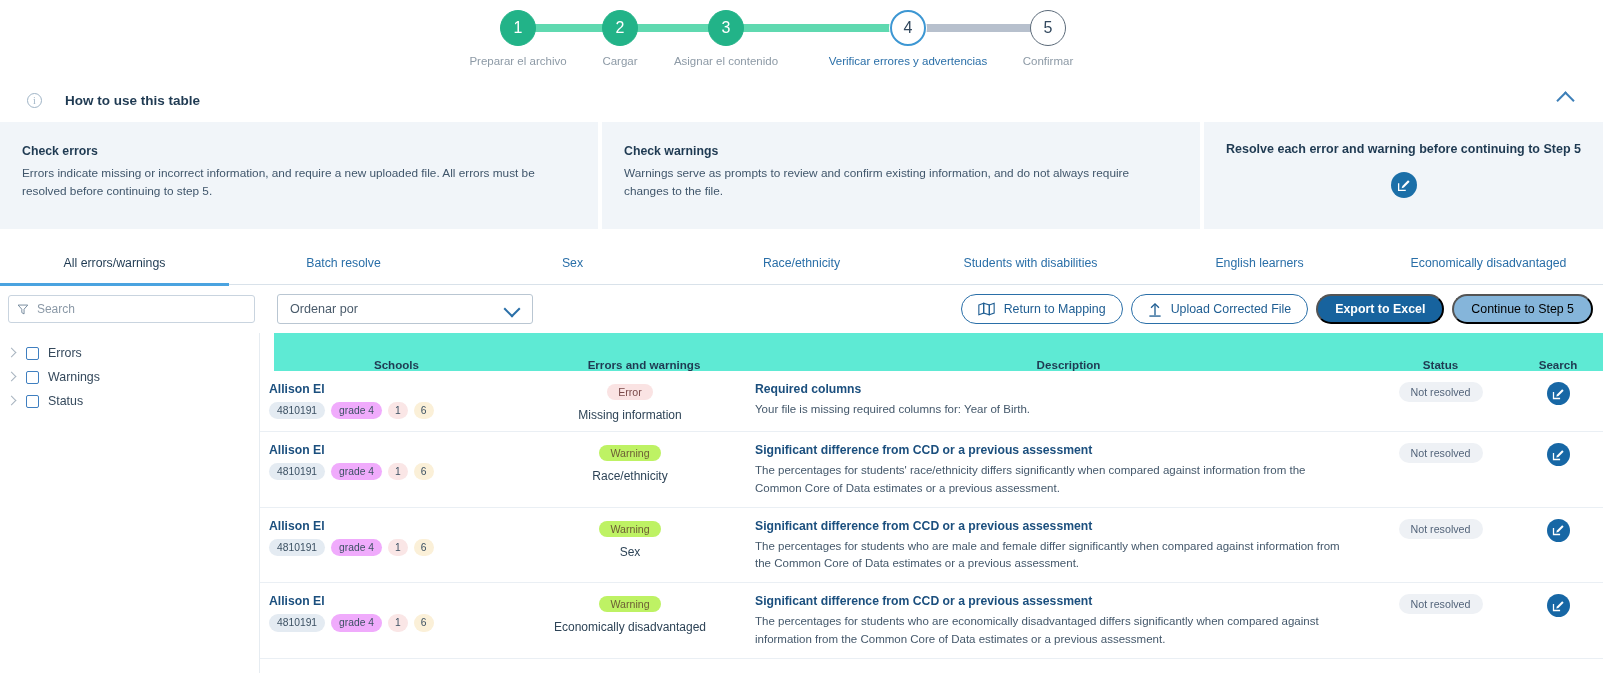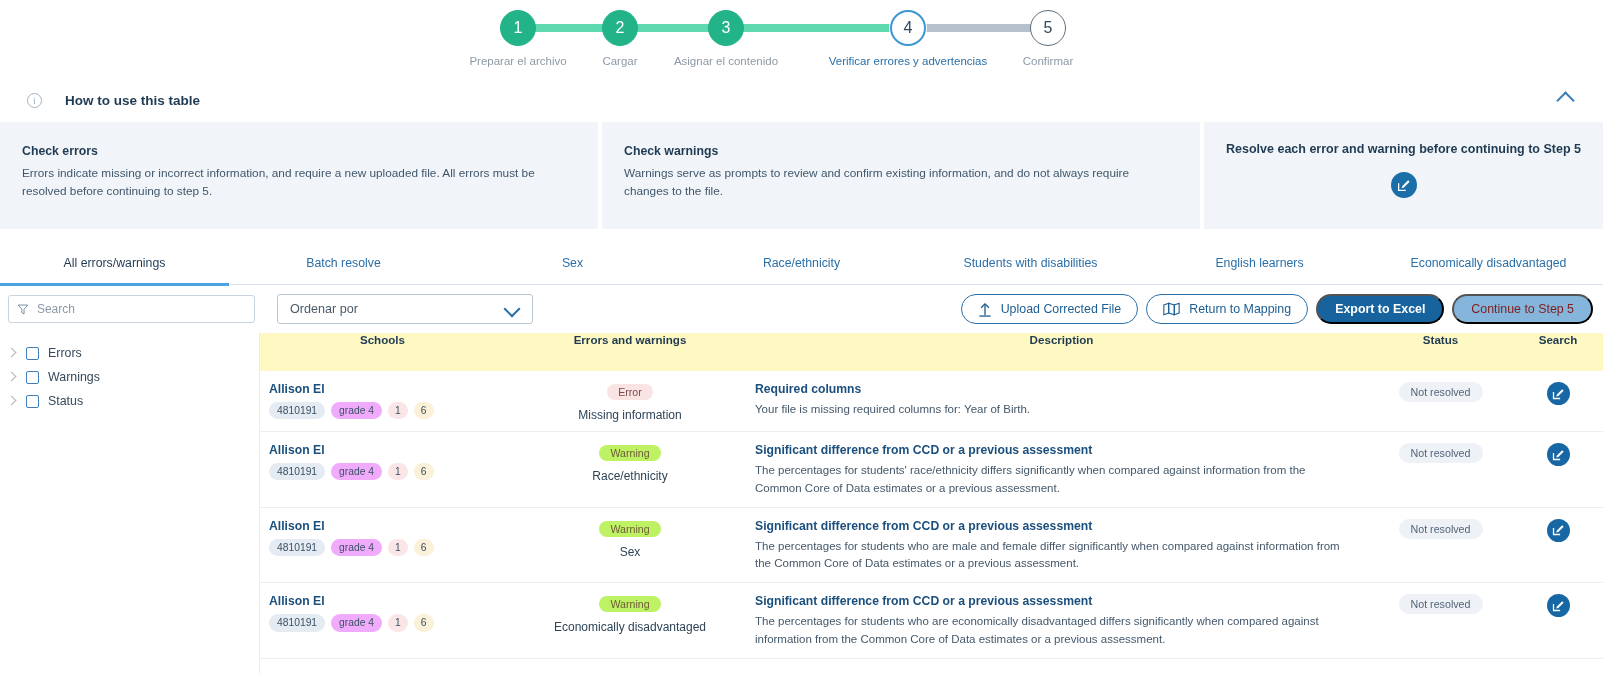--- a/index.html
+++ b/index.html
@@ -262,21 +262,21 @@
     background: #ffffff;
   }
   .btn-primary {
     background: #17639e;
     color: #ffffff;
     font-weight: bold;
     padding: 0 17px;
   }
   .btn-disabled {
     background: #85b5da;
-    color: #7f1d1d;
+    color: #000000;
     padding: 0 17px;
   }
 
   
   .content {
     display: flex;
     height: 340px;
   }
   .filter-pane {
     width: 260px;
@@ -315,26 +315,27 @@
   }
   .fr-label {
     font-size: 12.4px;
     color: #35495c;
   }
 
   
   .table-wrap { flex: 1; }
   .tbl-head {
     display: flex;
-    background: #fef9c3;
+    background: #5eead4;
     height: 38px;
-    align-items: flex-start;
+    align-items: flex-end;
     font-size: 11.6px;
     font-weight: bold;
     color: #1f3a52;
+    margin-left: 14px;
   }
   .tbl-row {
     display: flex;
     border-bottom: 1px solid #eaeff4;
     min-height: 58px;
     padding: 11px 0 9px 0;
   }
   .c-school  { width: 245px; padding-left: 9px; }
   .c-ew      { width: 250px; text-align: center; }
   .c-desc    { flex: 1; padding-right: 26px; }
@@ -495,35 +496,35 @@
     <input type="text" placeholder="Search" style="">
   </div>
 
   <div class="sort-select">
     <span>Ordenar por</span>
     <span class="sel-chevron"></span>
   </div>
 
   <div class="toolbar-actions">
     <button class="btn btn-outline">
+      <svg width="17" height="14" viewBox="0 0 20 16">
+        <path d="M1 3.2 6.7 1.3v11.5L1 14.7z" fill="none" stroke="#1e5d92" stroke-width="1.3"></path>
+        <path d="M6.7 1.3 13.3 3.2v11.5L6.7 12.8z" fill="none" stroke="#1e5d92" stroke-width="1.3"></path>
+        <path d="M13.3 3.2 19 1.3v11.5l-5.7 1.9z" fill="none" stroke="#1e5d92" stroke-width="1.3"></path>
+      </svg>
+      <span>Return to Mapping</span>
+    </button>
+
+    <button class="btn btn-outline">
       <svg width="14" height="15" viewBox="0 0 14 16">
         <path d="M7 14V2.2" stroke="#1e5d92" stroke-width="1.4"></path>
         <path d="M2.8 6.2 7 2 11.2 6.2" fill="none" stroke="#1e5d92" stroke-width="1.4"></path>
         <path d="M1 15h12" stroke="#1e5d92" stroke-width="1.4"></path>
       </svg>
       <span>Upload Corrected File</span>
-    </button>
-
-    <button class="btn btn-outline">
-      <svg width="17" height="14" viewBox="0 0 20 16">
-        <path d="M1 3.2 6.7 1.3v11.5L1 14.7z" fill="none" stroke="#1e5d92" stroke-width="1.3"></path>
-        <path d="M6.7 1.3 13.3 3.2v11.5L6.7 12.8z" fill="none" stroke="#1e5d92" stroke-width="1.3"></path>
-        <path d="M13.3 3.2 19 1.3v11.5l-5.7 1.9z" fill="none" stroke="#1e5d92" stroke-width="1.3"></path>
-      </svg>
-      <span>Return to Mapping</span>
     </button>
 
     <button class="btn btn-primary">
       <span>Export to Excel</span>
     </button>
 
     <button class="btn btn-disabled">
       <span>Continue to Step 5</span>
     </button>
   </div>

